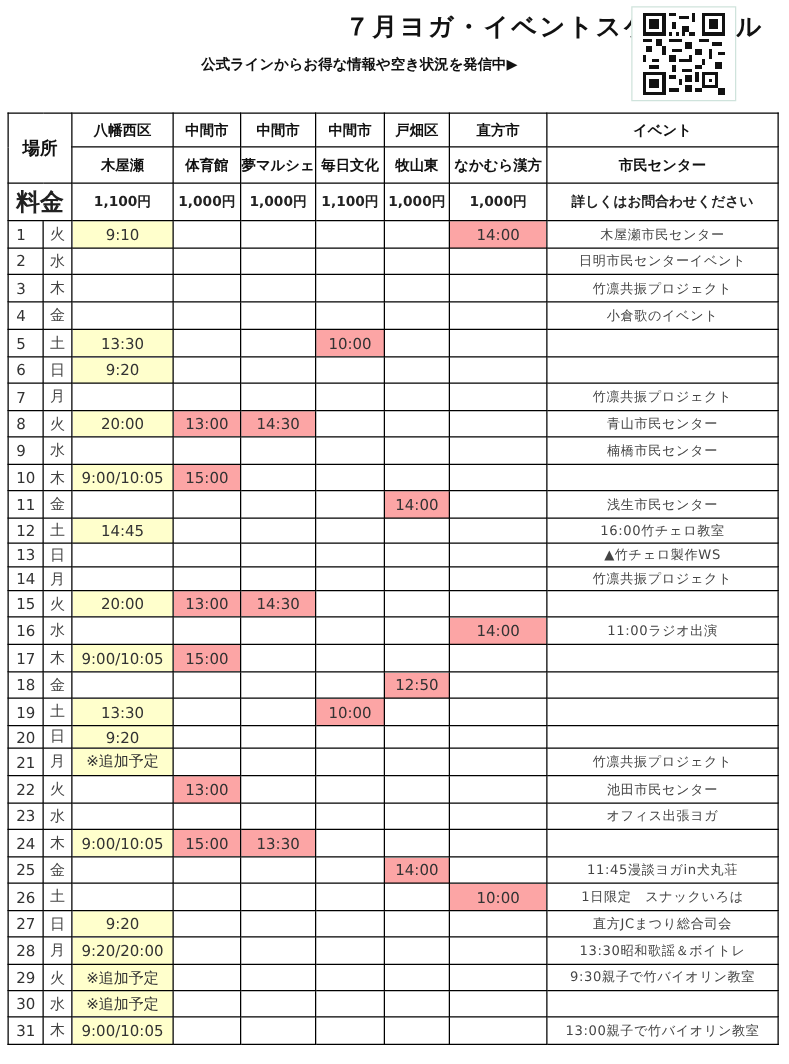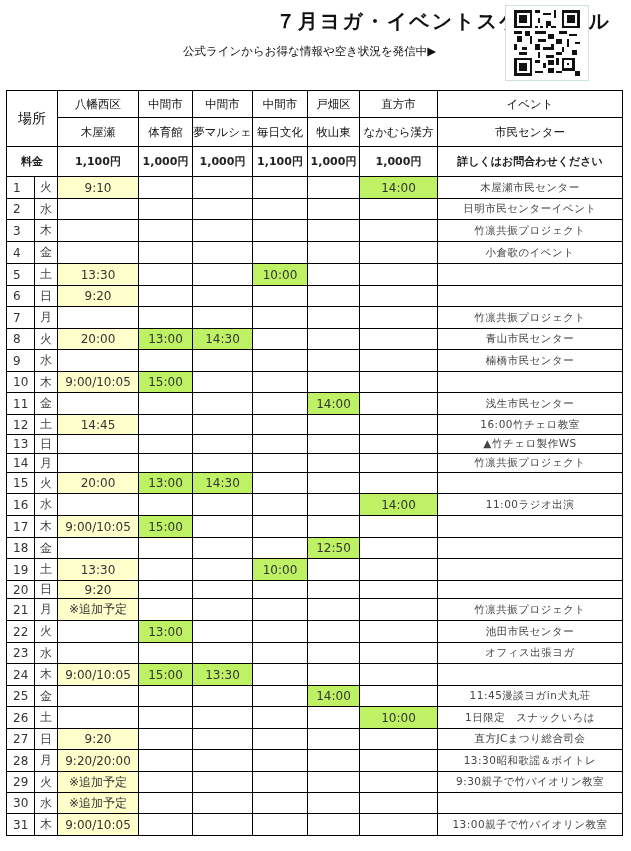--- a/index.html
+++ b/index.html
@@ -1,36 +1,36 @@
 <!DOCTYPE html>
 <html><head>
 <meta charset="utf-8">
 <style>
   html, body { margin:0; padding:0; background:#ffffff; }
   body { width:631px; height:851px; position:relative; overflow:hidden;
          font-family:"DejaVu Sans", "Liberation Sans", sans-serif; color:#222; }
   .title { position:absolute; left:0; width:631px; top:8px; text-align:right;
            font-size:20px; font-weight:bold; letter-spacing:2px; color:#111; padding-right:20px; box-sizing:border-box; }
-  .subtitle { position:absolute; left:183px; top:44px; font-size:11.5px; font-weight:normal; color:#111; }
+  .subtitle { position:absolute; left:161px; top:44px; font-size:11.5px; font-weight:bold; color:#111; }
   .qr { position:absolute; left:505px; top:5px; width:84px; height:76px; border:1px solid #cfe3dc;
         background:#fff; box-sizing:border-box; padding:4px; }
   .qr svg { width:100%; height:100%; display:block; }
   table.sched { position:absolute; left:6px; top:90px; border-collapse:collapse; table-layout:fixed; width:616px; }
   table.sched td { border:1.5px solid #000; padding:0; text-align:center; vertical-align:middle;
                    overflow:hidden; white-space:nowrap; }
-  .hdr td { font-size:11.5px; font-weight:normal; color:#111; }
+  .hdr td { font-size:11.5px; font-weight:bold; color:#111; }
   .hdr .big { font-size:14px; }
   .fee td { font-size:11px; font-weight:bold; }
-  .fee .big { font-size:11px; }
+  .fee .big { font-size:19px; }
   .row td { font-size:12px; color:#333; }
   .row td.num { text-align:left; padding-left:6px; }
   .row td.dow { color:#444; }
   .row td.event { font-size:10.5px; color:#444; letter-spacing:0.5px; }
   .y { background:#FFFFCC; }
-  .p { background:#bef264;margin-left:24px; }
+  .p { background:#fca5a5;margin-left:24px; }
 </style>
 </head>
 <body>
 
 <div class="title">７月ヨガ・イベントスケジュール</div>
 <div class="subtitle">公式ラインからお得な情報や空き状況を発信中▶</div>
 <div class="qr">
   <svg viewBox="0 0 25 25" shape-rendering="crispEdges">
     <rect width="25" height="25" fill="#fff"></rect>
     <g fill="#111">

